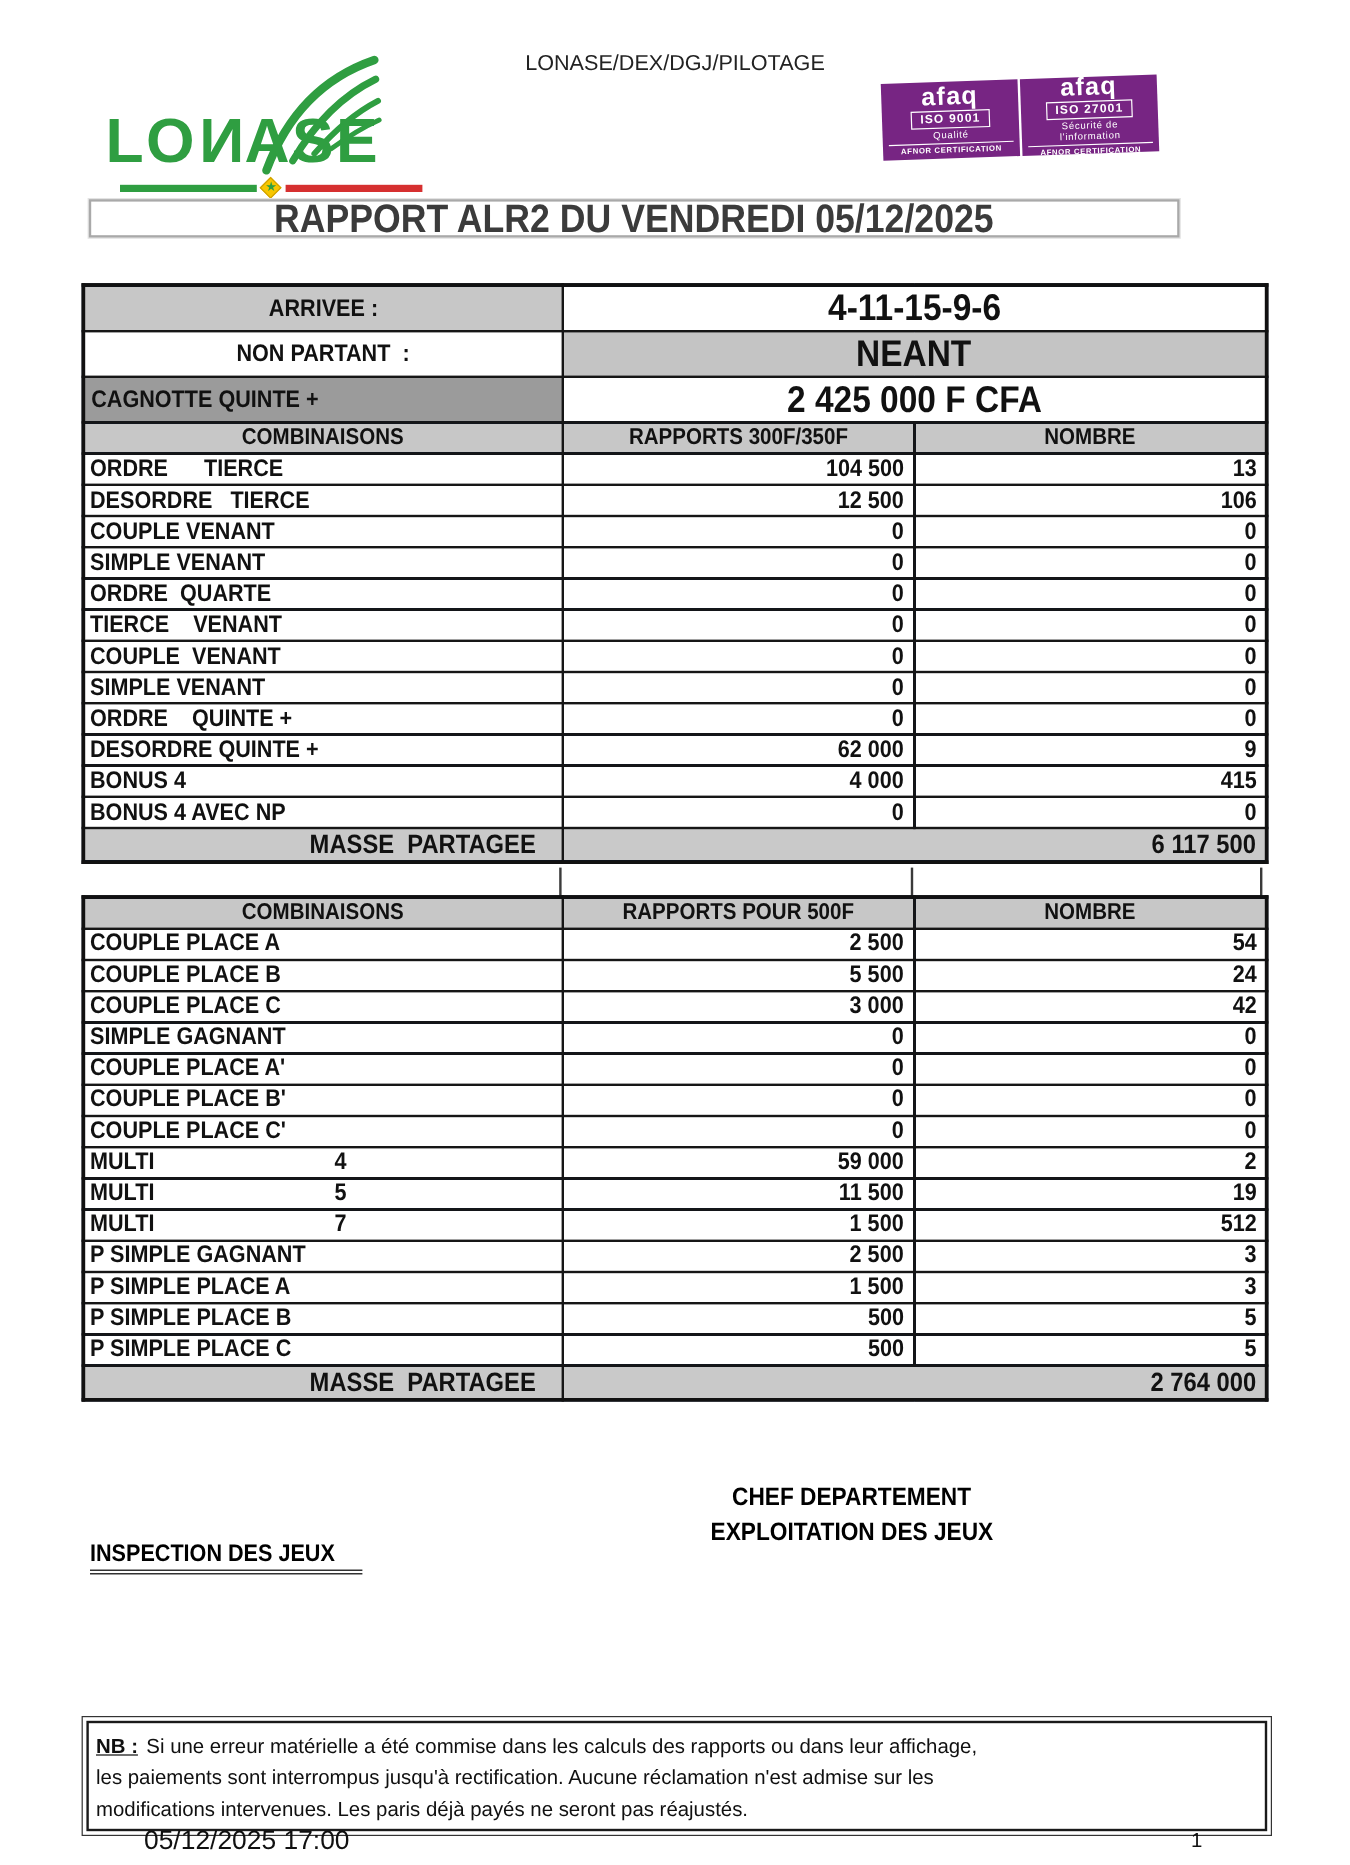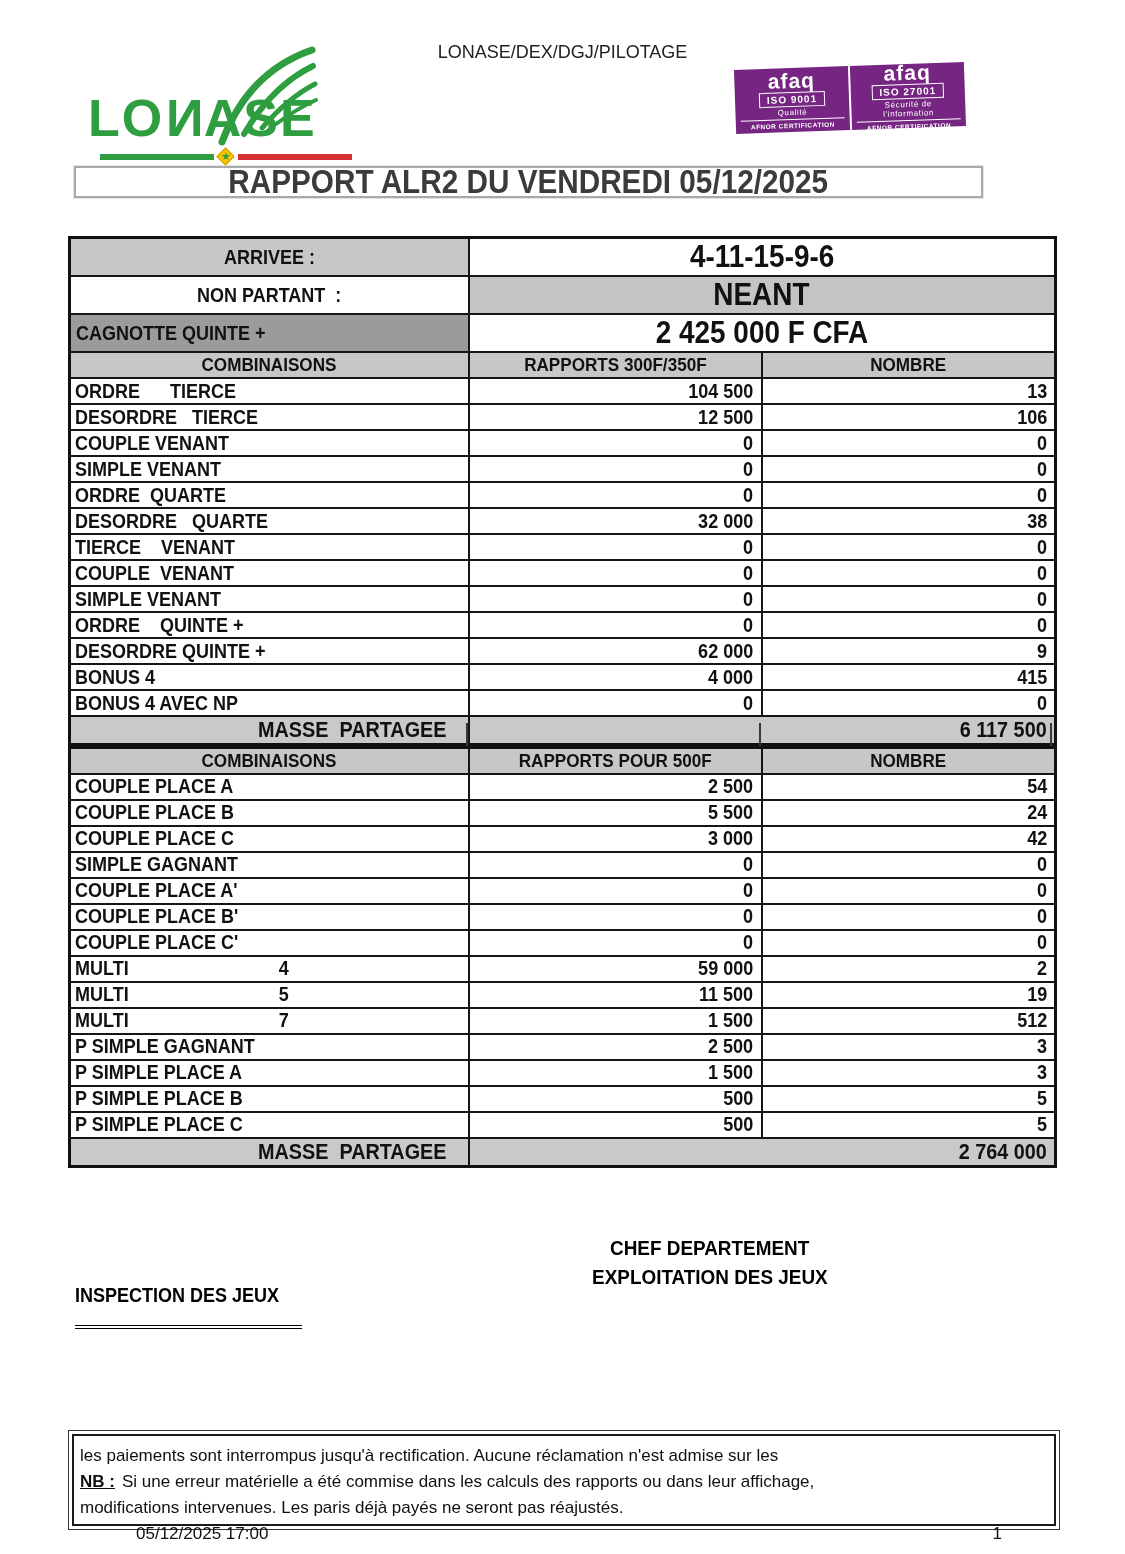--- a/index.html
+++ b/index.html
@@ -58,29 +58,29 @@
   td.c-label { text-align:left; padding-left:4px; }
   td.c-num { text-align:right; padding-right:7px; }
   tr.masse td { height:28px; background:#c9c9c9; font-weight:bold; font-size:22px; }
   tr.masse td.m-lab { text-align:right; padding-left:4px; }
   tr.masse td.m-val { text-align:right; padding-right:7px; }
 
   .gap-line { position:absolute; width:2px; height:24px; top:723px; background:#3a3a3a; }
 
   
   .chef { position:absolute; left:495px; top:1233px; width:430px; text-align:center; font-size:21px; font-weight:bold; line-height:29px; color:#000; }
-  .inspection { position:absolute; left:75px; top:1284px; font-size:20px; font-weight:bold; color:#000; border-bottom:4px double #000; padding-bottom:18px; }
+  .inspection { position:absolute; left:75px; top:1284px; font-size:20px; font-weight:bold; color:#000; border-bottom:4px double #000; padding-bottom:1px; }
 
   
   .nb-box { position:absolute; left:68px; top:1430px; width:992px; border:1px solid #333; padding:3px; background:#fff; }
   .nb-inner { border:2px solid #1a1a1a; padding:7px 10px 3px 6px; }
   .nb-line { font-size:17px; line-height:26px; color:#101010; white-space:nowrap; }
   .nb-label { font-weight:bold; text-decoration:underline; margin-right:7px; }
   .nb-line4 { position:relative; }
-  .nb-ts { position:absolute; left:56px; top:0; font-size:17px; color:#101010;text-align:right; }
+  .nb-ts { position:absolute; left:40px; top:0; font-size:22px; color:#101010;text-align:right; }
   .nb-page { position:absolute; right:42px; top:0; font-size:17px; color:#101010; }
 </style>
 </head>
 <body>
 
 <div class="page">
 
   <div class="doc-ref">LONASE/DEX/DGJ/PILOTAGE</div>
 
   <div class="logo">
@@ -170,25 +170,20 @@
     <td class="c-num"><span class="cx-r">0</span></td>
     <td class="c-num"><span class="cx-r">0</span></td>
   </tr>
 
   <tr class="data-row">
     <td class="c-label"><span class="cx">ORDRE  QUARTE</span></td>
     <td class="c-num"><span class="cx-r">0</span></td>
     <td class="c-num"><span class="cx-r">0</span></td>
   </tr>
 
-  <tr class="data-row">
-    <td class="c-label"><span class="cx">DESORDRE   QUARTE</span></td>
-    <td class="c-num"><span class="cx-r">32 000</span></td>
-    <td class="c-num"><span class="cx-r">38</span></td>
-  </tr>
 
   <tr class="data-row">
     <td class="c-label"><span class="cx">TIERCE    VENANT</span></td>
     <td class="c-num"><span class="cx-r">0</span></td>
     <td class="c-num"><span class="cx-r">0</span></td>
   </tr>
 
   <tr class="data-row">
     <td class="c-label"><span class="cx">COUPLE  VENANT</span></td>
     <td class="c-num"><span class="cx-r">0</span></td>
@@ -348,22 +343,22 @@
   <div class="chef">
     <span class="cx-c">CHEF DEPARTEMENT</span><br>
     <span class="cx-c">EXPLOITATION DES JEUX</span>
   </div>
   <div class="inspection">
     <span class="cx">INSPECTION DES JEUX</span>
   </div>
 
   <div class="nb-box">
     <div class="nb-inner">
+      <div class="nb-line"><span class="nb-label">NB :</span><span>Si une erreur matérielle a été commise dans les calculs des rapports ou dans leur affichage,</span></div>
       <div class="nb-line">les paiements sont interrompus jusqu'à rectification. Aucune réclamation n'est admise sur les</div>
-      <div class="nb-line"><span class="nb-label">NB :</span><span>Si une erreur matérielle a été commise dans les calculs des rapports ou dans leur affichage,</span></div>
       <div class="nb-line">modifications intervenues. Les paris déjà payés ne seront pas réajustés.</div>
       <div class="nb-line nb-line4">
         <span class="nb-ts">05/12/2025 17:00</span>
         <span class="nb-page">1</span>
       </div>
     </div>
   </div>
 
 </div>
 

